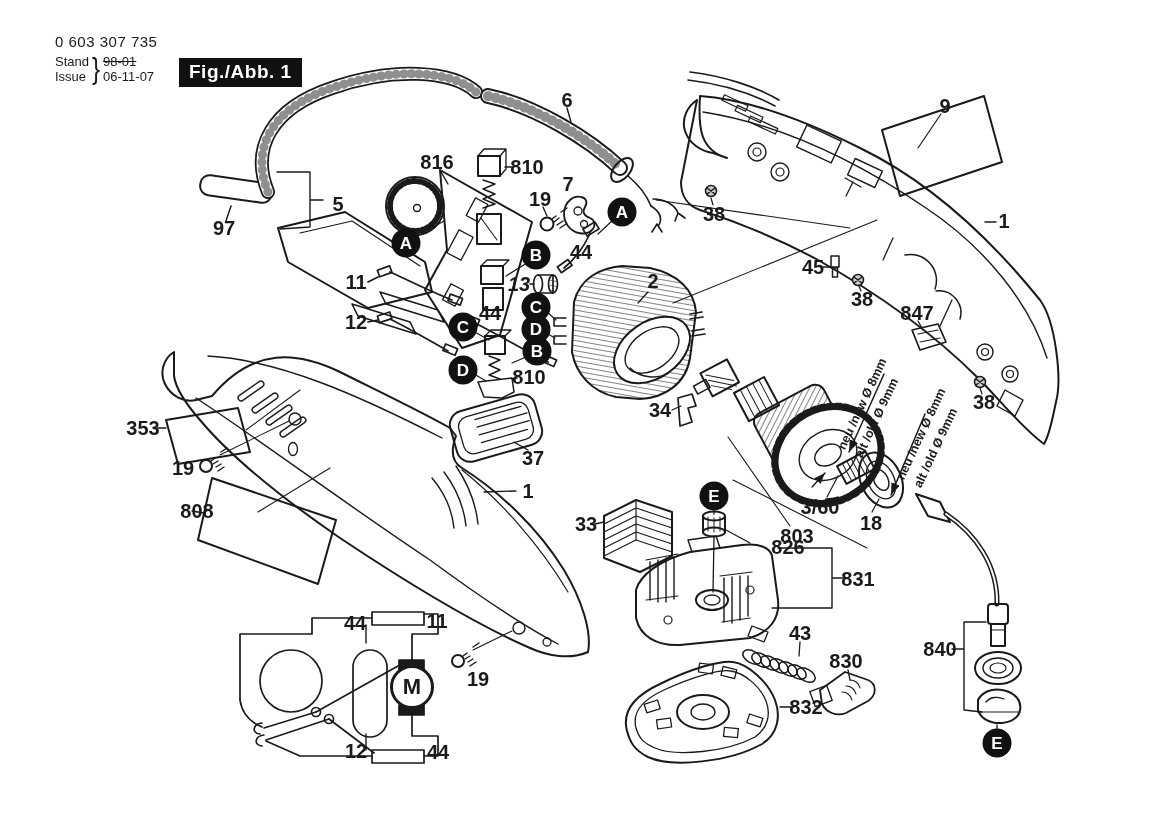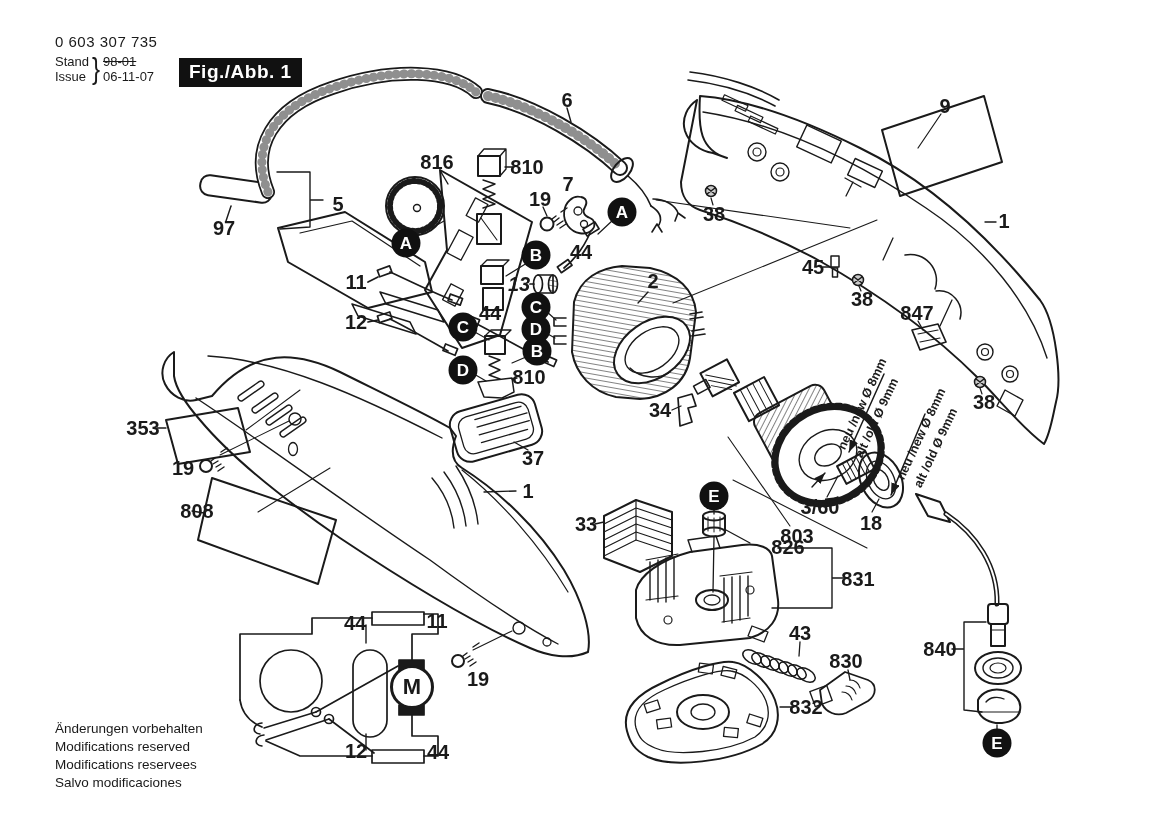--- a/index.html
+++ b/index.html
@@ -419,26 +419,20 @@
       </div>
       <div class="hdr-brace">}</div>
       <div class="hdr-col">
         <span class="strike">98-01</span>
         <span>06-11-07</span>
       </div>
     </div>
   </div>
   <div class="figbox">Fig./Abb. 1</div>
 
-  <div class="footer">
-    <div>Änderungen vorbehalten</div>
-    <div>Modifications reserved</div>
-    <div>Modifications reservees</div>
-    <div>Salvo modificaciones</div>
-  </div>
 
   <div class="motor-symbol">M</div>
 
   <div id="labels">
       <div class="callout" style="left: 567px; top: 100px;">6</div>
       <div class="callout" style="left: 945px; top: 106px;">9</div>
       <div class="callout" style="left: 437px; top: 162px; text-align: center;">816</div>
       <div class="callout" style="left: 527px; top: 167px;">810</div>
       <div class="callout" style="left: 568px; top: 184px;">7</div>
       <div class="callout" style="left: 540px; top: 199px;">19</div>

